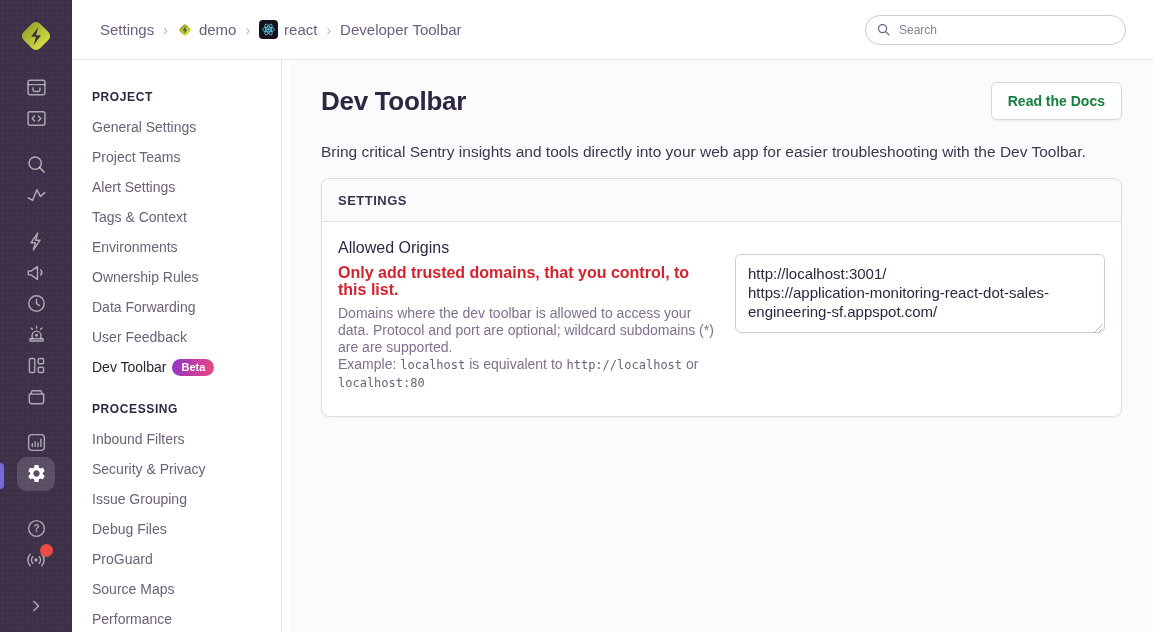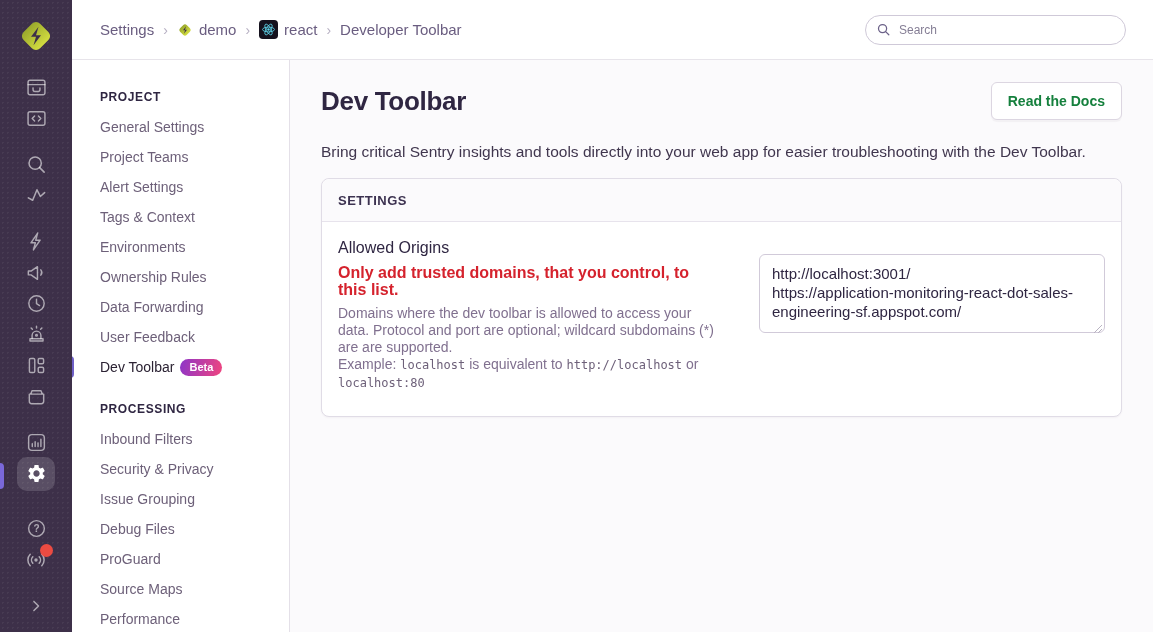--- a/index.html
+++ b/index.html
@@ -25,38 +25,38 @@
   .topbar { position:absolute; left:72px; top:0; right:0; height:60px; background:#fff; border-bottom:1px solid #e7e4ea; z-index:2; display:flex; align-items:center; }
   .crumbs { display:flex; align-items:center; gap:9px; padding-left:28px; font-size:15px; color:#6a5d80; }
   .crumb { display:flex; align-items:center; gap:6px; cursor:pointer; }
   .crumb-sep { color:#b6afc2; font-size:14px; }
   .searchbox { position:absolute; right:27px; top:15px; width:261px; height:30px; }
   .searchbox input { width:100%; height:100%; border:1px solid #cfc9d8; border-radius:16px; padding:0 12px 0 33px; font-size:12px; color:#2b2233; outline:none; font-family:"Liberation Sans", sans-serif; background:#fff; }
   .searchbox input::placeholder { color:#857e95; }
   .searchbox .mag { position:absolute; left:11px; top:7px; color:#6b6188; }
 
   
-  .sidebar { position:absolute; left:72px; top:60px; width:218px; bottom:0; background:#fff; border-right:1px solid #e4e0e8; padding:30px 18px 0 28px; z-index:2; }
+  .sidebar { position:absolute; left:64px; top:60px; width:218px; bottom:0; background:#fff; border-right:1px solid #e4e0e8; padding:30px 18px 0 28px; z-index:2; }
   .section-label { font-size:12px; font-weight:bold; letter-spacing:0.6px; color:#2f2642; margin-bottom:8px; }
   .nav-section + .nav-section { margin-top:20px; }
   .nav-item { height:30px; display:flex; align-items:center; font-size:14px; color:#6d6079; cursor:pointer; position:relative; gap:6px; }
   .nav-item.active { color:#2b2233; }
   .active-bar { position:absolute; left:-34px; top:4px; width:8px; height:22px; border-radius:4px; background:#6e5fc6; }
   .beta-badge { display:inline-block; font-size:11px; font-weight:bold; color:#fff; background:linear-gradient(103deg, #8d35c9, #f0457e); padding:3px 9px; border-radius:10px; line-height:11px; }
 
   
   .content { position:absolute; left:290px; top:60px; right:0; bottom:0; background:#fbfafc; padding:0 31px; overflow:hidden; z-index:1; }
   .title-row { display:flex; align-items:center; justify-content:space-between; padding-top:22px; }
   h1.page-title { font-size:26px; font-weight:bold; color:#2f2642; letter-spacing:-0.3px; }
   .docs-btn { background:#fff; border:1px solid #dcd6e1; border-radius:6px; padding:10px 16px; font-size:14px; font-weight:bold; color:#15803d; cursor:pointer; box-shadow:0 2px 1px rgba(43,34,51,0.04); font-family:"Liberation Sans", sans-serif; }
   .intro { margin-top:23px; font-size:15.5px; color:#40364e; }
 
   .panel { margin-top:17px; background:#fff; border:1px solid #e0dce6; border-radius:8px; box-shadow:0 1px 2px rgba(43,34,51,0.04); }
   .panel-header { padding:14px 16px 13px; background:#fbfafc; border-bottom:1px solid #e7e3ec; border-radius:8px 8px 0 0; font-size:13px; font-weight:bold; letter-spacing:0.5px; color:#3c3250; }
-  .panel-body { display:flex; gap:24px; padding:17px 16px 24px; }
+  .panel-body { display:flex; padding:17px 16px 24px; }
   .field-left { flex:0 0 382px; }
   .field-label { font-size:16px; color:#2f2642; margin-bottom:7px; }
   .field-warning { font-size:16px; font-weight:bold; color:#d5222d; line-height:17px; margin-bottom:7px; }
   .field-help { font-size:14px; color:#80708f; line-height:17px; }
   .code { font-family:"DejaVu Sans Mono", monospace; font-size:12px; color:#6d6079; }
   .field-right { flex:1; padding-top:15px; }
   .ta-wrap { position:relative;padding-left:15px; }
   textarea.origins { width:100%; height:79px; border:1px solid #d1cad9; border-radius:6px; padding:9px 12px; font-size:15px; line-height:19px; color:#2f2642; font-family:"Liberation Sans", sans-serif; resize:none; outline:none; overflow:hidden; background:#fff; }
   .resize-corner { position:absolute; right:3px; bottom:4px; width:10px; height:10px;
     background:repeating-linear-gradient(135deg, transparent, transparent 2px, #b9b3c2 2px, #b9b3c2 3px);

